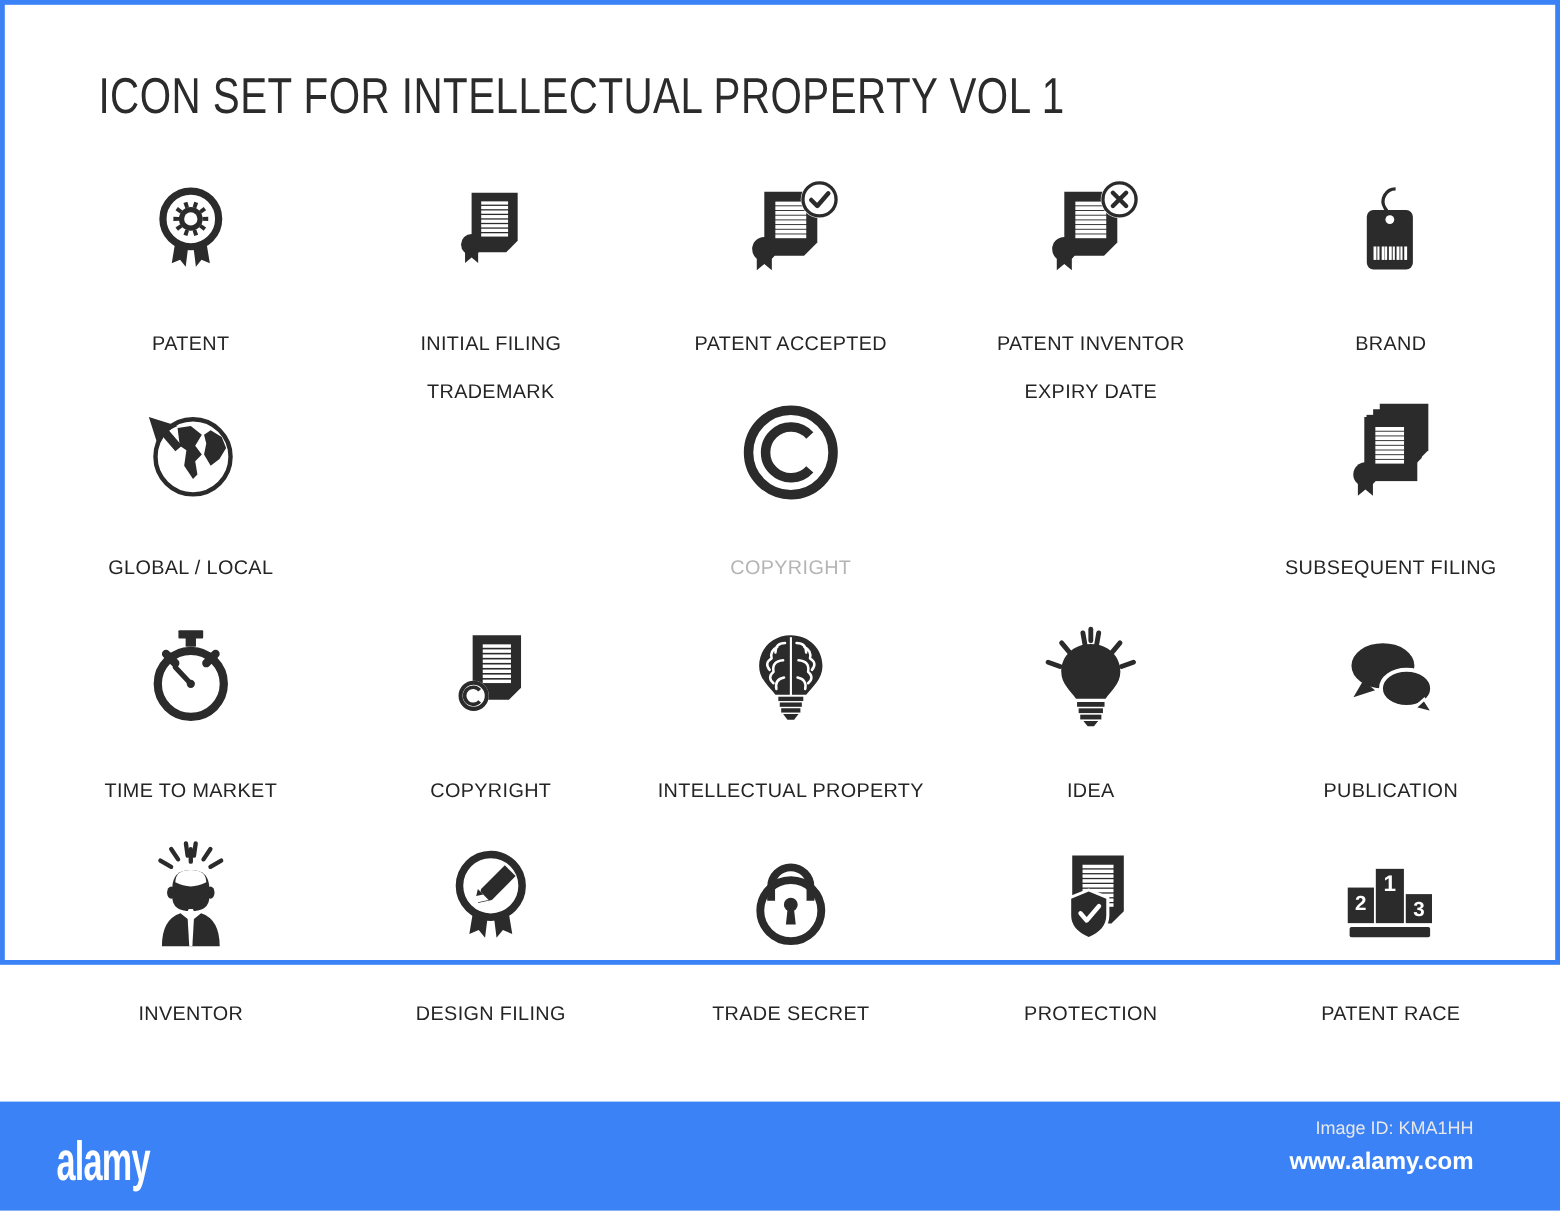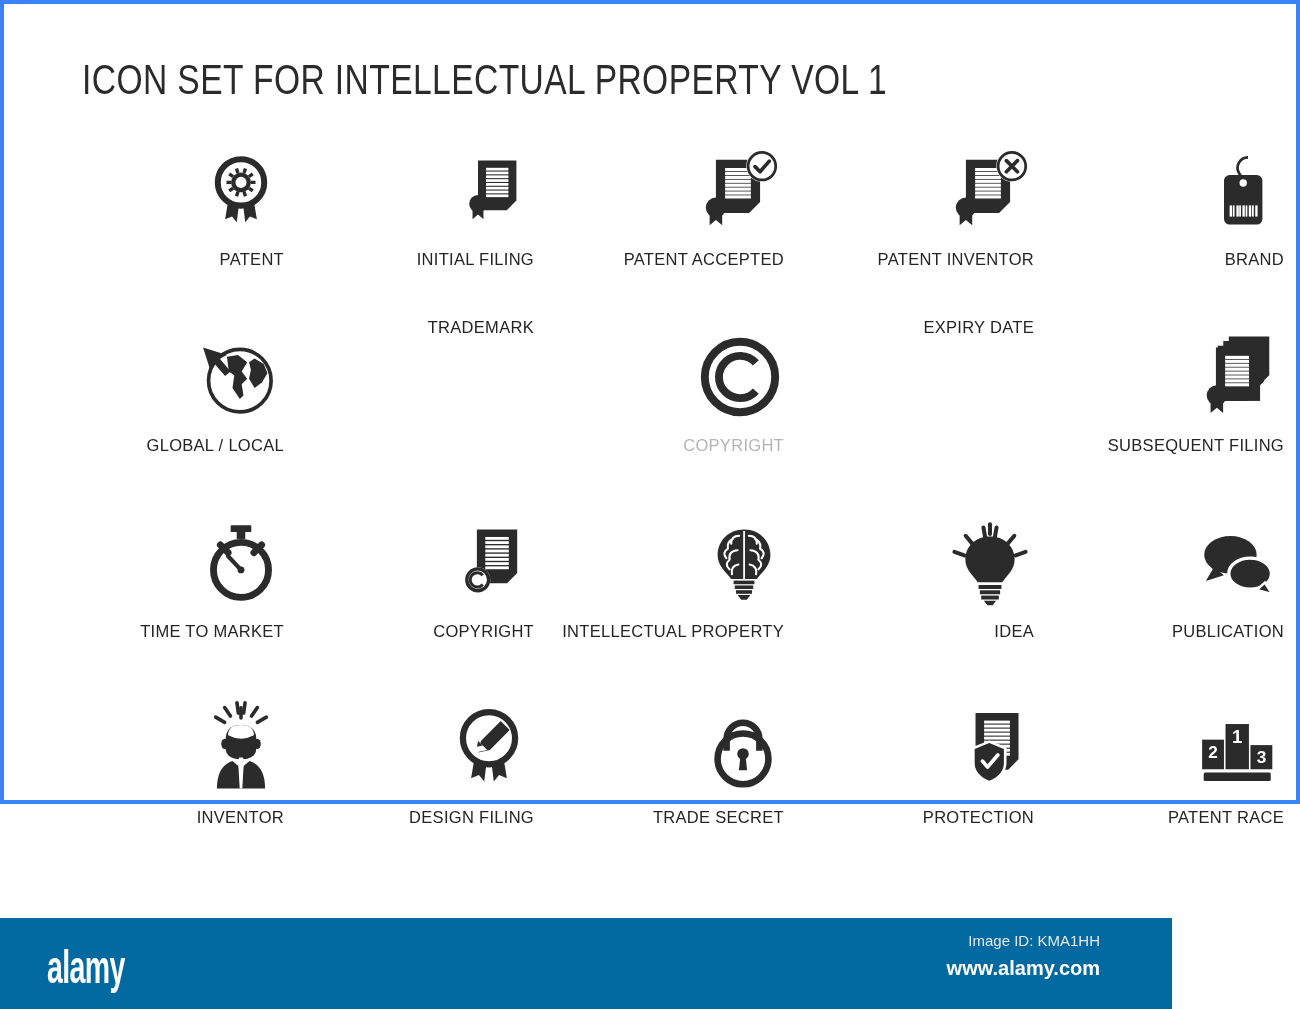--- a/index.html
+++ b/index.html
@@ -38,22 +38,23 @@
     position:absolute;
     left:30px; top:128px;
     width:1250px;
     display:grid;
     grid-template-columns:repeat(5, 1fr);
     grid-template-rows:repeat(4, 186px);
   }
   .cell {
     display:flex;
     flex-direction:column;
-    align-items:flex-end;
+    align-items:center;
     justify-content:flex-start;
+    gap:28px;
   }
   .icon-box {
     height:118px;
     display:flex;
     align-items:center;
     justify-content:center;
   }
   .icon-box svg { display:block; }
   .caption {
     font-size:16.5px;
@@ -62,22 +63,22 @@
     text-align:center;
     white-space:nowrap;
     font-family:"Liberation Sans", sans-serif;
   }
   .caption.muted { color:#b4b4b4; }
 
   
   #footer {
     position:absolute;
     left:0; top:918px;
-    width:1172px; height:91px;
-    background:#0369a1;
+    width:1300px; height:91px;
+    background:#3b82f6;
   }
   #alamy-logo {
     position:absolute;
     left:47px; top:22px;
     color:#ffffff;
     font-size:46px;
     font-weight:700;
     letter-spacing:-1px;
     transform:scaleX(0.62);
     transform-origin:left top;

